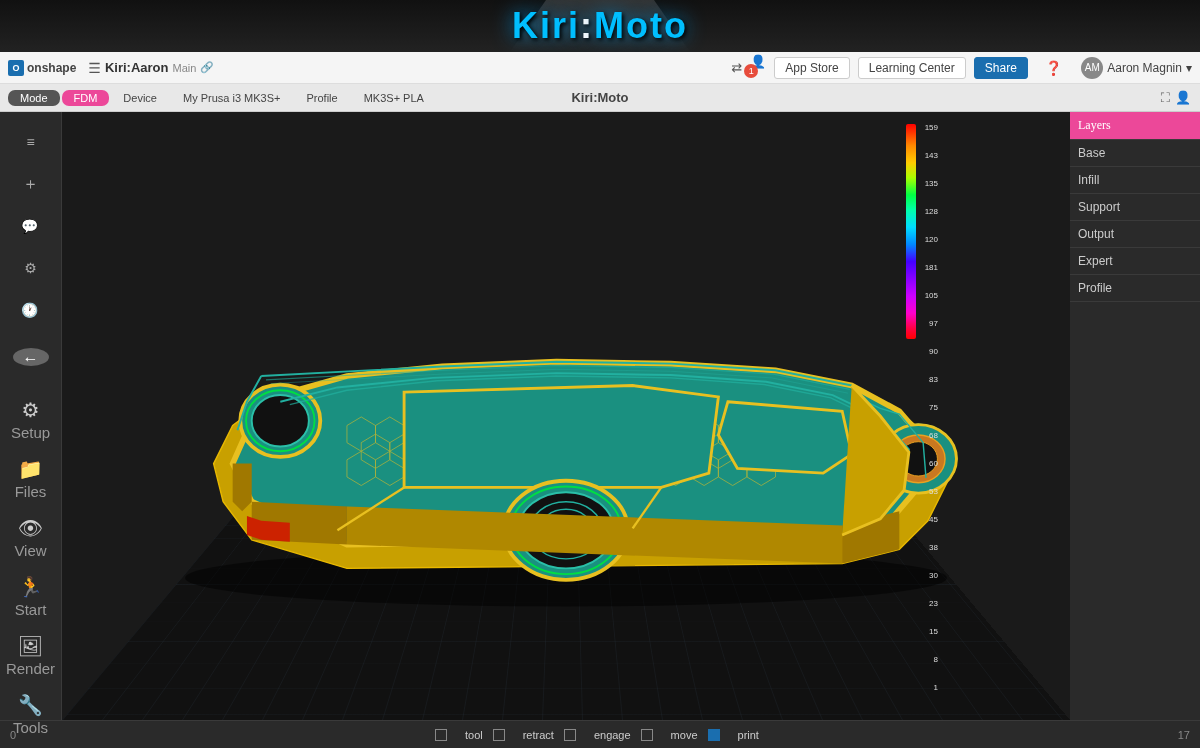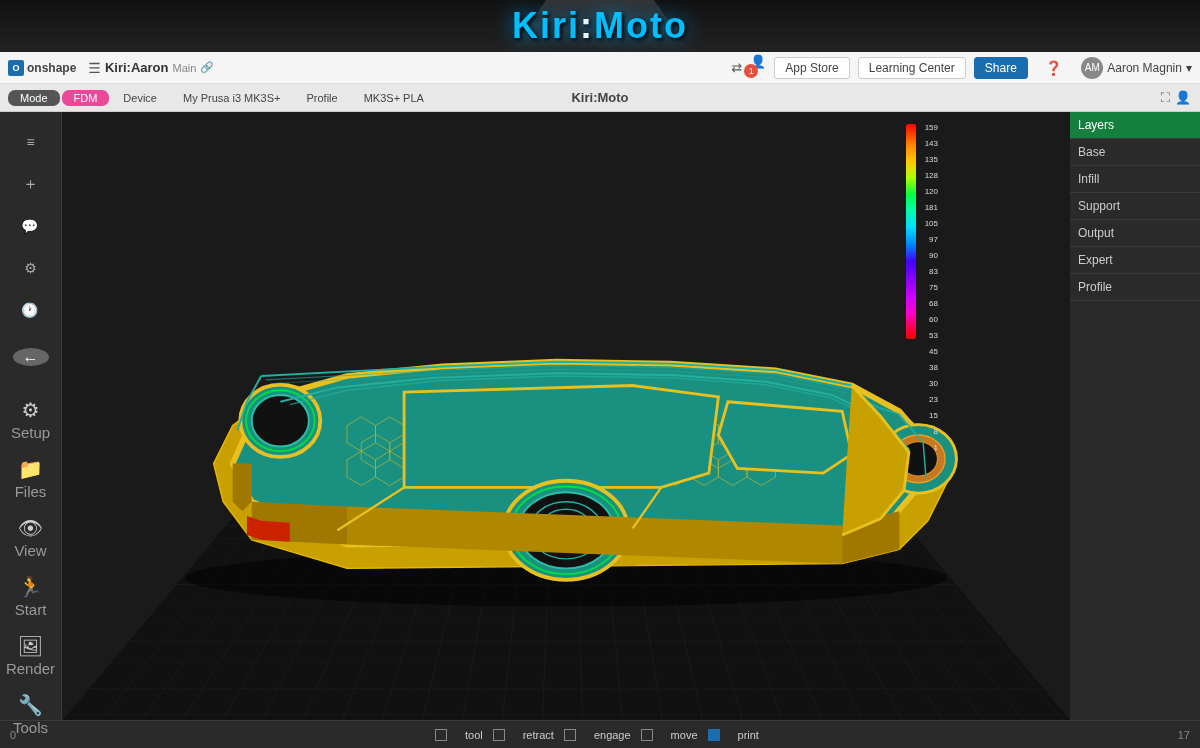--- a/index.html
+++ b/index.html
@@ -177,21 +177,21 @@
       font-size: 12px;
       color: #ccc;
       cursor: pointer;
       border-bottom: 1px solid #3a3a3a;
       gap: 6px;
       background: #2a2a2a;
       border-right: none;
       border-left: none;
       border-top: none;
     }
-    .right-panel-btn.active { background: #15803d; color: white; }
+    .right-panel-btn.active { background: #ec4899; color: white; font-family: Liberation Serif, serif; }
 
     
     #statusbar {
       width: 100%;
       height: 28px;
       background: #2a2a2a;
       border-top: 1px solid #3a3a3a;
       display: flex;
       align-items: center;
       padding: 0 10px;
@@ -205,21 +205,21 @@
     .status-right { color: #888; font-size: 11px; }
 
     
     #layers-panel {
       position: absolute;
       right: 130px;
       top: 10px;
       width: 22px;
       display: flex;
       flex-direction: column;
-      gap: 4px;
+      gap: 16px;
       justify-content: center;
     }
     .layer-num {
       font-size: 8px;
       color: #ddd;
       text-align: right;
       padding-right: 2px;
       line-height: 12px;
     }
     .layer-color-bar {

